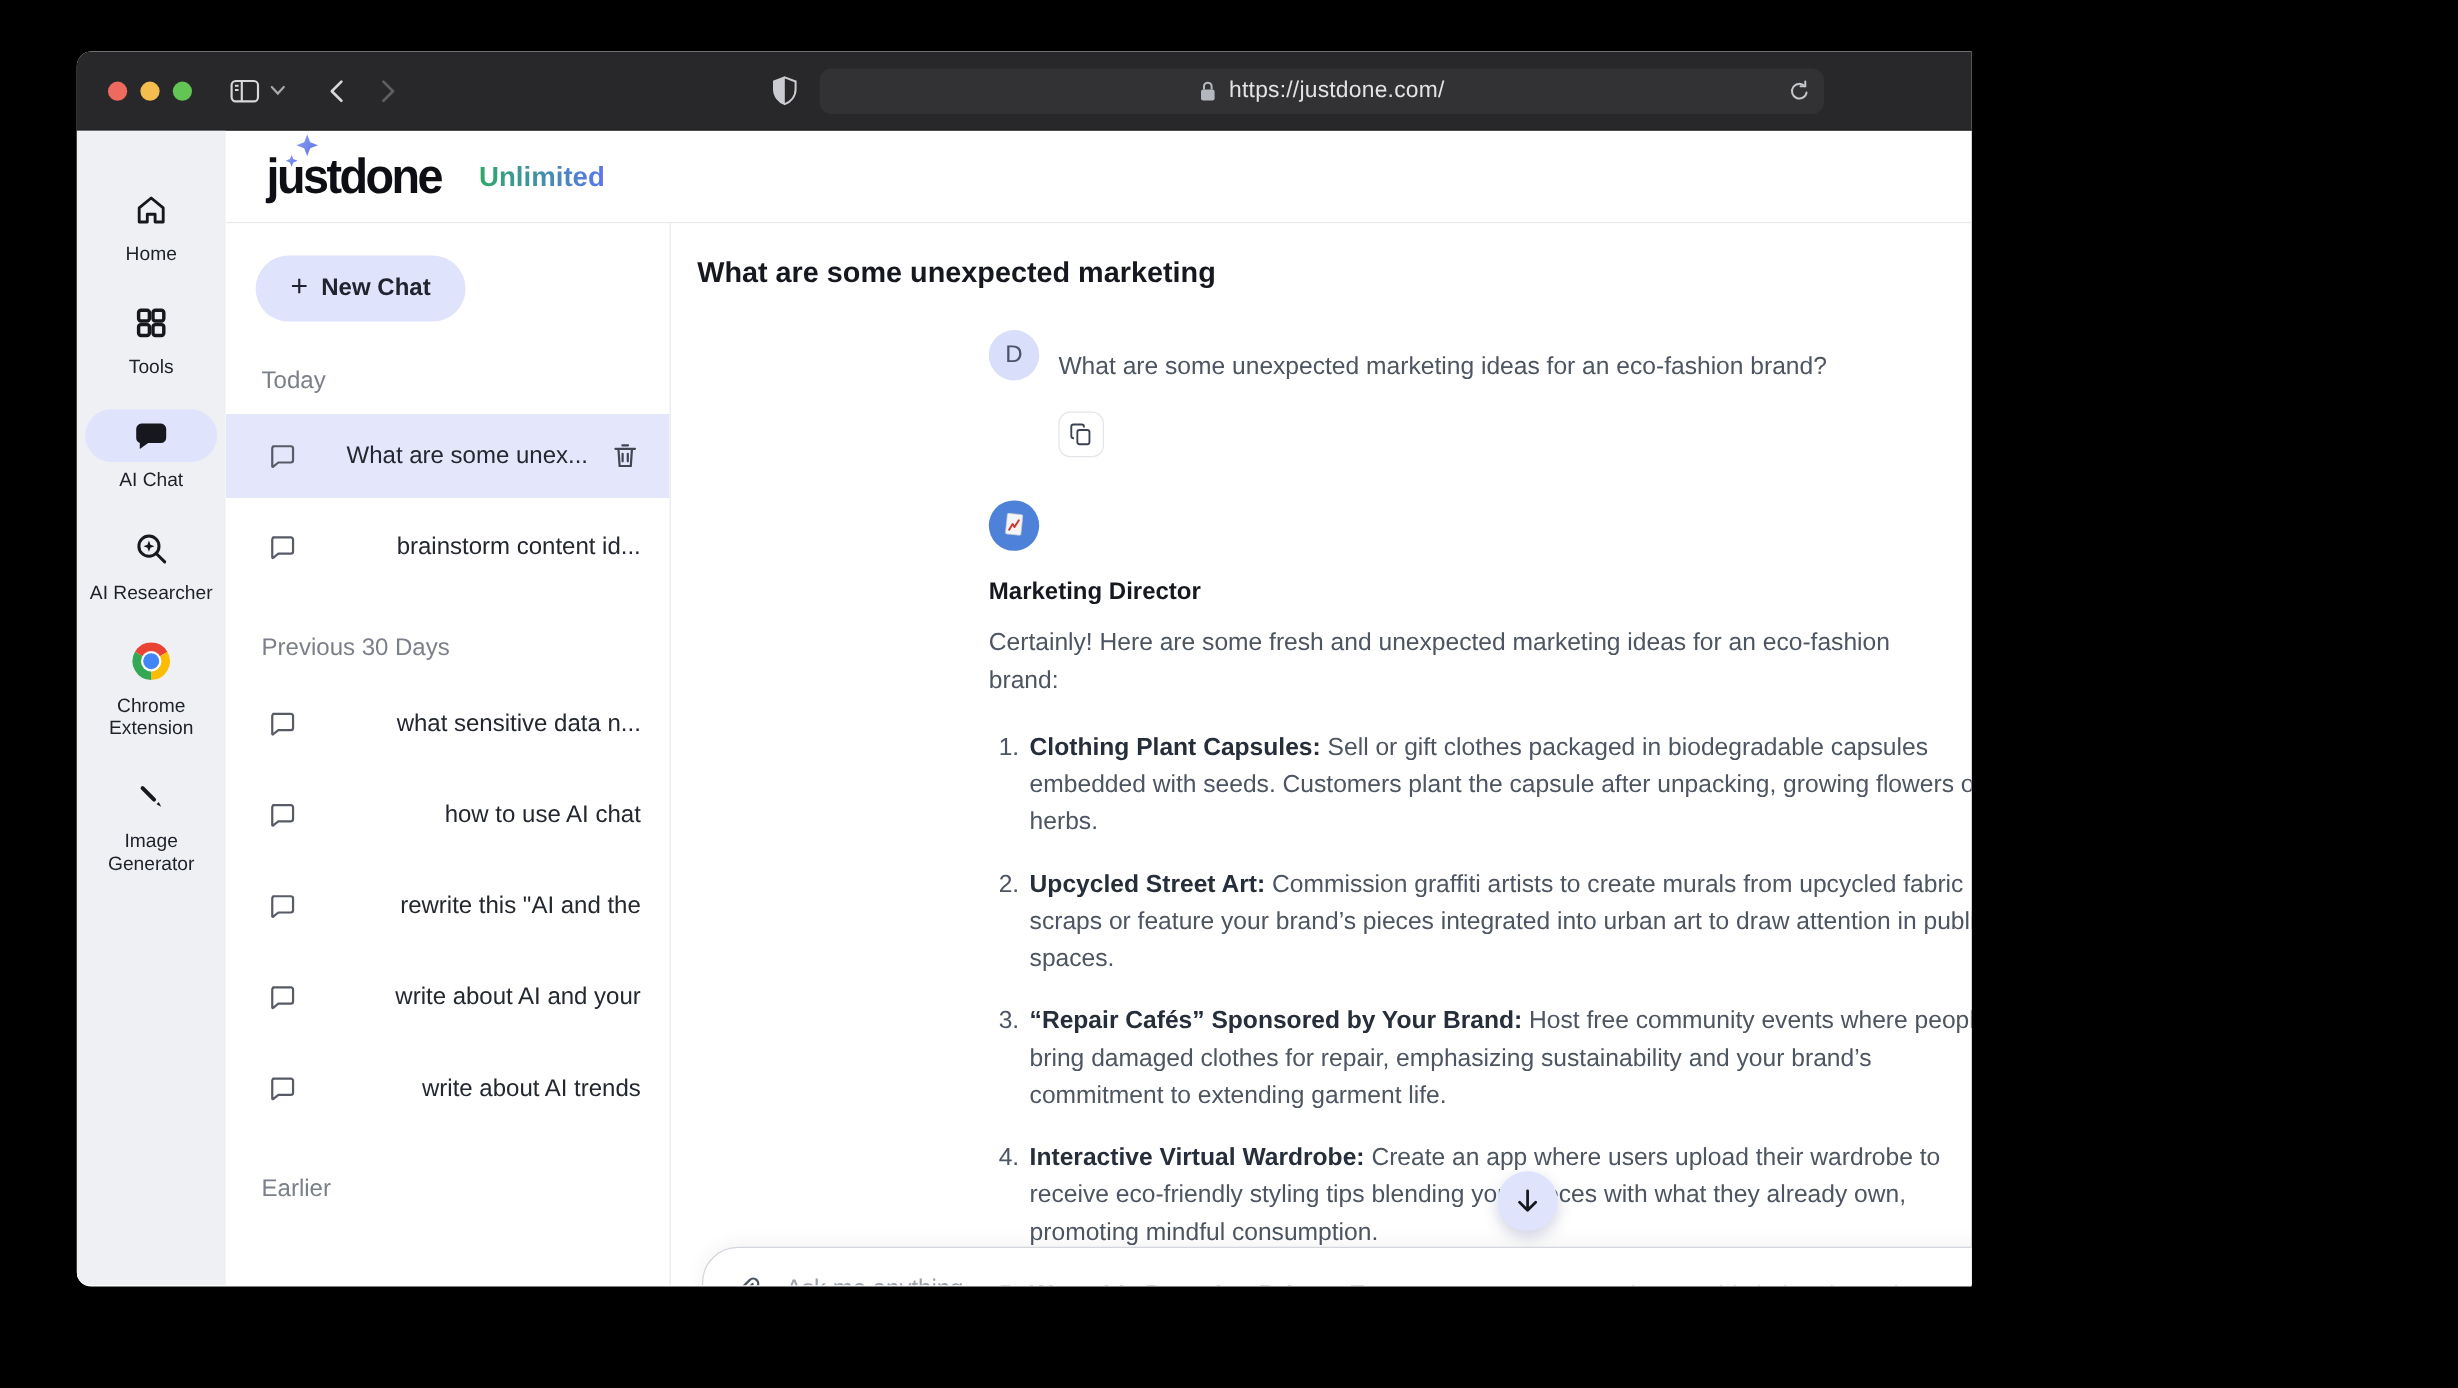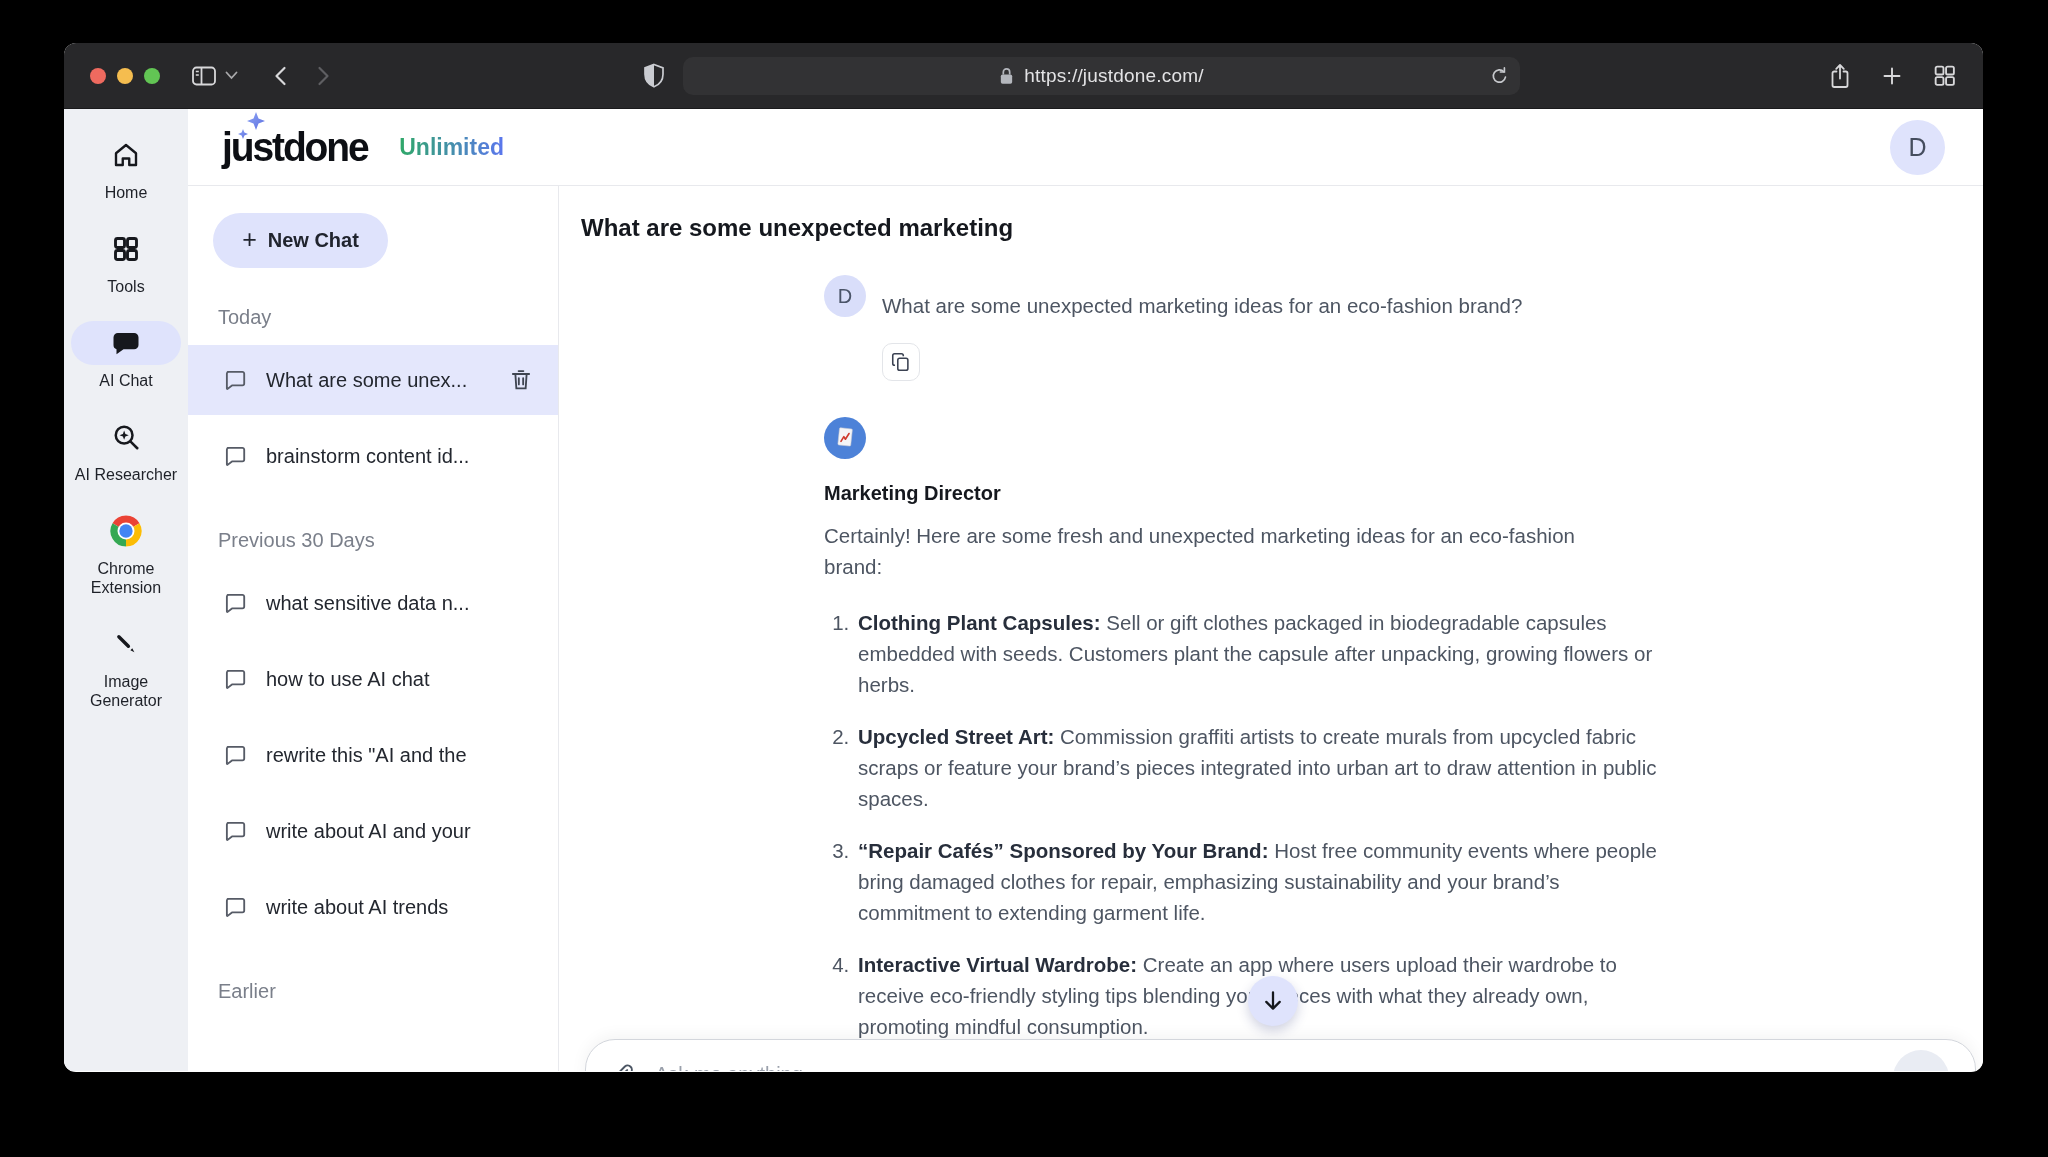--- a/index.html
+++ b/index.html
@@ -1,17 +1,17 @@
 <!DOCTYPE html>
 <html style="--accent: #dfe3fc; --selected: #e4e7fc; --assistant-avatar: #4d82d8; --brand-green: #2fa868; --brand-blue: #5b76ee; --light-red: #ee6a5f; --light-yellow: #f5bd4f; --light-green: #62c554;"><head>
 <meta charset="utf-8">
 <style>
   html,body{margin:0;padding:0;background:#000;}
   *{box-sizing:border-box;font-family:"Liberation Sans",sans-serif;}
-  .stage{position:relative;width:2048px;height:1157px;background:#000;overflow:hidden;}
+  .stage{position:relative;width:1643px;height:1157px;background:#000;overflow:hidden;}
   .window{position:absolute;left:64px;top:43px;width:1919px;height:1029px;border-radius:12px;overflow:hidden;background:#fff;}
 
   
   .toolbar{display:flex;align-items:center;height:66px;background:#28282a;border-bottom:1px solid #1a1a1c;padding:0 26px;}
   .lights{display:flex;gap:11px;align-items:center;}
   .light{width:16px;height:16px;border-radius:50%;border:none;padding:0;cursor:pointer;}
   .light.red{background:var(--light-red);}
   .light.yellow{background:var(--light-yellow);}
   .light.green{background:var(--light-green);}
   .tb-btn{background:none;border:none;padding:0;display:flex;align-items:center;justify-content:center;cursor:pointer;}
@@ -21,21 +21,21 @@
   .nav-fwd{margin-left:20px;}
   .shield{margin-left:auto;}
   .urlbar{margin-left:18px;width:837px;height:38px;background:#323234;border-radius:10px;display:flex;align-items:center;justify-content:center;position:relative;cursor:text;}
   .urlbar .lock{margin-right:9px;display:flex;}
   .url-text{font-size:19px;color:#e3e3e5;letter-spacing:.2px;}
   .refresh{position:absolute;right:10px;top:8px;}
   .right-icons{margin-left:auto;display:flex;gap:28px;align-items:center;}
 
   
   .app{display:flex;height:962px;background:#fff;}
-  .rail{width:124px;background:#eef0f4;display:flex;flex-direction:column;align-items:center;padding-top:24px;gap:25px;flex-shrink:0;}
+  .rail{width:124px;background:#eef0f4;display:flex;flex-direction:column;align-items:center;padding-top:44px;gap:25px;flex-shrink:0;}
   .rail-item{display:flex;flex-direction:column;align-items:center;gap:6px;cursor:pointer;width:116px;}
   .rail-icon{width:110px;height:44px;border-radius:22px;display:flex;align-items:center;justify-content:center;}
   .rail-item.active .rail-icon{background:var(--accent);}
   .rail-label{font-size:16px;line-height:19px;color:#1e2128;text-align:center;}
 
   .main-col{flex:1;display:flex;flex-direction:column;min-width:0;}
   .header{height:77px;border-bottom:1px solid #e8e9ed;display:flex;align-items:center;flex-shrink:0;}
   .brand{display:flex;align-items:center;margin-left:34px;gap:24px;}
   .logo-wrap{position:relative;}
   .logo-text{font-size:41px;font-weight:800;letter-spacing:-2.2px;color:#0d0f14;display:inline-block;transform:scaleX(.95);transform-origin:left;}
@@ -45,21 +45,21 @@
 
   .body{display:flex;flex:1;min-height:0;}
 
   
   .chatlist{width:371px;border-right:1px solid #e8e9ed;padding-top:27px;flex-shrink:0;overflow:hidden;}
   .new-chat{margin-left:25px;width:175px;height:55px;border-radius:28px;background:var(--accent);border:none;font-size:20px;font-weight:700;color:#20242e;display:flex;align-items:center;justify-content:center;gap:11px;cursor:pointer;}
   .new-chat .plus{font-size:25px;font-weight:400;line-height:1;margin-top:-2px;}
   .section-label{margin:38px 0 16px 30px;font-size:20px;color:#7a7f8a;}
   .chat-item{height:70px;display:flex;align-items:center;padding:0 24px 0 34px;gap:18px;font-size:20px;color:#23272f;cursor:pointer;margin-bottom:6px;}
   .chat-item.active{background:var(--selected);}
-  .chat-item .title{flex:1;white-space:nowrap;overflow:hidden;text-overflow:ellipsis;}
+  .chat-item .title{flex:1;white-space:nowrap;overflow:hidden;text-overflow:ellipsis;text-align:right;}
   .icon-flex{display:flex;flex-shrink:0;}
   .del-btn{background:none;border:none;padding:0;display:flex;cursor:pointer;}
 
   
   .chat{flex:1;position:relative;padding-top:24px;min-width:0;overflow:hidden;}
   .chat h1{margin:4px 0 0 22px;font-size:24px;font-weight:700;color:#15181e;}
   .thread{width:894px;margin:33px auto 0;}
   .msg{display:flex;gap:16px;}
   .avatar{width:42px;height:42px;border-radius:50%;flex-shrink:0;}
   .user-avatar{background:#d9defa;color:#4a5468;font-size:20px;display:flex;align-items:center;justify-content:center;}

